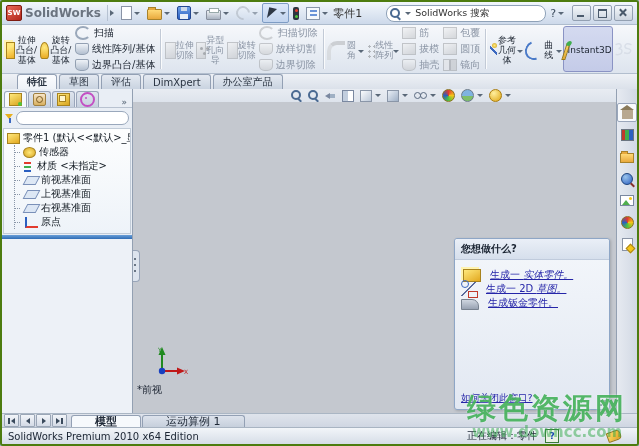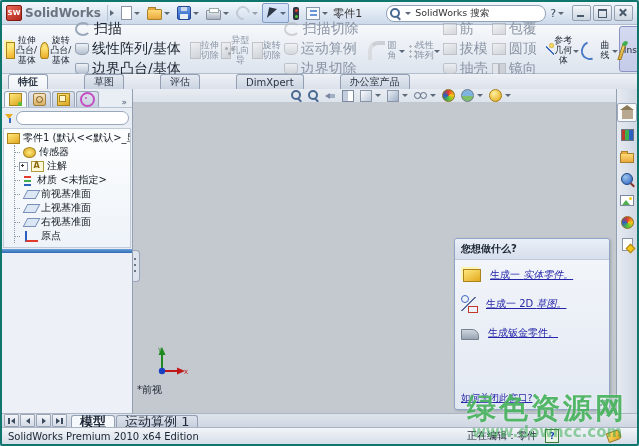--- a/index.html
+++ b/index.html
@@ -1,17 +1,17 @@
 <!DOCTYPE html>
 <html><head>
 <meta charset="utf-8">
 <style>
   html,body{margin:0;padding:0;background:#9ab6c8;}
   body{width:639px;height:446px;position:relative;font-family:"DejaVu Sans",sans-serif;font-size:11px;-webkit-font-smoothing:antialiased;}
-  .window{position:absolute;inset:0;border:2px solid #0f766e;box-shadow:inset 0 0 0 1px #bfe2e2;border-radius:3px;background:#dfe5ec;display:flex;flex-direction:column;overflow:hidden;}
+  .window{position:absolute;inset:0;border:2px solid #4d7c0f;box-shadow:inset 0 0 0 1px #bfe2e2;border-radius:3px;background:#dfe5ec;display:flex;flex-direction:column;overflow:hidden;}
 
   
   .titlebar{height:22px;flex:0 0 22px;background:linear-gradient(#f2f7fc,#cdd9ea);display:flex;align-items:center;padding:0 4px;gap:2px;border-bottom:1px solid #aebccd;}
   .logo{display:flex;align-items:center;gap:3px;margin-right:4px;}
   .logo-cube{width:14px;height:14px;background:linear-gradient(145deg,#e86a5a,#b3261a);border:1px solid #7e1a10;border-radius:2px;color:#fff;font-size:7px;font-weight:bold;display:flex;align-items:center;justify-content:center;}
   .logo-text{font-weight:bold;font-size:12px;color:#6b7480;letter-spacing:0;}
   .flyout{width:10px;height:16px;display:flex;align-items:center;justify-content:center;border-left:1px solid #b6c2d2;}
   .tri-r{width:0;height:0;border-top:3px solid transparent;border-bottom:3px solid transparent;border-left:4px solid #5a6878;}
   .qat{display:flex;align-items:center;gap:1px;}
   .qbtn{display:flex;align-items:center;height:18px;padding:0 2px;border-radius:2px;border:1px solid transparent;}
@@ -65,21 +65,21 @@
   
   .ribbon{height:46px;flex:0 0 46px;background:linear-gradient(#f6f8fb,#dde4ee);display:flex;align-items:stretch;padding:1px 3px;border-bottom:1px solid #b2bece;}
   .rsep{width:1px;background:#c2cad6;box-shadow:1px 0 0 rgba(255,255,255,.8);margin:3px 3px;}
   .rbtn{width:37px;display:flex;flex-direction:row;align-items:center;padding-top:3px;font-size:9px;line-height:1.1;text-align:center;color:#1c2430;border:1px solid transparent;border-radius:3px;}
   .rbtn .rlabel{margin-top:1px;}
   .rbtn.disabled{color:#8a94a4;}
   .rbtn.disabled .ric{filter:grayscale(.8);opacity:.55;}
   .rbtn.pressed{background:linear-gradient(#d4daf0,#c4cbe8);border-color:#8a93c4;width:48px;}
   .rbtn .caret{margin:1px 0 0 0;}
   .rstack{display:flex;flex-direction:column;justify-content:center;gap:2px;padding:0 2px;}
-  .rsmall{display:flex;align-items:center;gap:3px;font-size:14px;color:#1c2430;white-space:nowrap;}
+  .rsmall{display:flex;align-items:center;gap:3px;font-size:10px;color:#1c2430;white-space:nowrap;}
   .rsmall.disabled{color:#8a94a4;} .rsmall.disabled .ric{filter:grayscale(.8);opacity:.55;}
   .ric{display:inline-block;position:relative;}
   .ric.lg{width:18px;height:15px;} .ric.sm{width:12px;height:10px;}
   .i-extrude-boss{background:linear-gradient(155deg,#ffe87c 30%,#efae24);border:1px solid #a8831e;box-shadow:-2px -2px 0 #fff3b0;}
   .i-revolve-boss{background:radial-gradient(circle at 50% 30%,#ffe87c,#e8a820);border:1px solid #a8831e;border-radius:50% 50% 25% 25%;}
   .i-sweep{border:2px solid #9aa8ba;border-radius:50%;border-right-color:transparent;background:transparent;}
   .i-loft-boss,.i-boundary-boss{background:linear-gradient(#eef2f7,#b4c0d0);border:1px solid #93a0b2;border-radius:2px 2px 40% 40%;}
   .i-extrude-cut,.i-revolve-cut,.i-rib,.i-draft,.i-wrap,.i-dome{background:linear-gradient(150deg,#eef1f6,#b8c2d0);border:1px solid #95a2b2;}
   .i-hole-wizard{background:linear-gradient(150deg,#eef1f6,#b8c2d0);border:1px solid #95a2b2;}
   .i-hole-wizard::before{content:"";position:absolute;left:3px;top:4px;width:3px;height:3px;border-radius:50%;background:#6a7686;box-shadow:6px 0 0 #6a7686,3px 5px 0 #6a7686;}
@@ -89,21 +89,21 @@
   .i-linear-pattern{background:radial-gradient(#7a8aa0 1.2px,transparent 1.3px);background-size:5px 5px;background-position:1px 1px;}
   .i-mirror{background:linear-gradient(90deg,#dfe5ec 45%,#8a96a8 45% 55%,#b8c2d0 55%);border:1px solid #95a2b2;}
   .i-reference-geometry{background:linear-gradient(45deg,transparent 44%,#3b68c0 44% 56%,transparent 56%);}
   .i-reference-geometry::before{content:"";position:absolute;right:0;top:0;width:5px;height:5px;border-radius:50%;background:radial-gradient(#ffe87c,#caa020);}
   .i-curves{border:2px solid #4a7ac8;border-radius:50%;border-top-color:transparent;border-right-color:transparent;transform:rotate(25deg);width:12px;height:12px;}
   .i-instant3d{background:linear-gradient(135deg,#ffe06a,#e8a422);border:1px solid #9a7a18;transform:skewX(-18deg);width:16px;height:11px;margin-top:2px;}
   .i-instant3d::after{content:"";position:absolute;right:-2px;top:-3px;width:5px;height:5px;border-radius:50%;background:#3fae4e;}
   .ds-logo{margin-left:auto;align-self:center;opacity:.85;}
 
   
-  .tabrow{height:15px;flex:0 0 15px;background:linear-gradient(#eef1f6,#dbe1ea);display:flex;align-items:flex-end;padding:0 0 0 6px;position:relative;gap:34px;}
+  .tabrow{height:15px;flex:0 0 15px;background:linear-gradient(#eef1f6,#dbe1ea);display:flex;align-items:flex-end;padding:0 0 0 15px;position:relative;}
   .tab{height:14px;display:flex;align-items:center;padding:0 9px;font-size:10px;color:#2a3442;background:linear-gradient(#e4e9f1,#c9d3e0);border:1px solid #93a0b4;border-bottom:none;border-radius:3px 3px 0 0;margin-right:2px;}
   .tab.active{background:linear-gradient(#fbfcfe,#eef2f7);font-weight:bold;}
 
   
   .main{flex:1;display:flex;min-height:0;position:relative;}
   .left-panel{width:130px;flex:0 0 130px;background:#e9eef5;border-right:1px solid #93a0b2;display:flex;flex-direction:column;position:relative;}
   .panel-tabs{height:17px;display:flex;align-items:flex-end;gap:1px;padding:1px 2px 0;border-bottom:1px solid #b8c2d0;}
   .ptab{width:21px;height:15px;display:flex;align-items:center;justify-content:center;background:linear-gradient(#dfe5ee,#c6d0de);border:1px solid #9aa6ba;border-bottom:none;border-radius:3px 3px 0 0;}
   .ptab.active{background:#f6f9fc;}
   .more{margin-left:auto;font-size:9px;color:#4a5a6c;padding:0 3px;}
@@ -144,21 +144,21 @@
   .hbtn{display:flex;align-items:center;gap:1px;}
   .canvas{flex:1;background:#c4c8cf;position:relative;overflow:hidden;}
   .collapse-handle{position:absolute;left:-1px;top:148px;width:7px;height:30px;background:#dde4ee;border:1px solid #98a4b8;border-left:none;border-radius:0 4px 4px 0;}
   .collapse-handle::before{content:"";position:absolute;left:2px;top:7px;width:2px;height:2px;background:#6a7686;box-shadow:0 6px 0 #6a7686,0 12px 0 #6a7686;}
   .triad{position:absolute;left:22px;bottom:34px;}
   .view-label{position:absolute;left:4px;bottom:16px;font-size:10px;color:#1a2230;font-weight:normal;}
 
   
   .help-panel{position:absolute;right:6px;bottom:3px;width:154px;height:170px;background:linear-gradient(#f4f7fb,#e2e8f2);border:1px solid #8ea6c6;border-radius:3px;box-shadow:1px 1px 3px rgba(0,0,0,.18);display:flex;flex-direction:column;}
   .hp-title{padding:3px 6px;font-size:10px;font-weight:bold;color:#1a2432;background:linear-gradient(#eaeff7,#d6dfec);border-bottom:1px solid #c0cbdc;border-radius:3px 3px 0 0;}
-  .hp-body{flex:1;padding:8px 6px 0;display:flex;flex-direction:column;gap:15px;}
+  .hp-body{flex:1;padding:8px 6px 0;display:flex;flex-direction:column;}
   .hp-row{display:flex;align-items:center;gap:9px;}
   .hp-link{font-size:10px;color:#2525a8;text-decoration:underline;white-space:nowrap;}
   .hp-link .em{font-style:italic;}
   .hic{display:inline-block;position:relative;width:16px;height:14px;flex:0 0 16px;}
   .i-solid-part{background:linear-gradient(150deg,#ffe87c,#e2a81f);border:1px solid #a8831e;width:11px;height:11px;margin:1px 0 0 2px;box-shadow:-2px -2px 0 #fff3b0;}
   .i-sketch-2d{background:linear-gradient(135deg,transparent 46%,#5a6a9c 46% 53%,transparent 53%);}
   .i-sketch-2d::before{content:"";position:absolute;left:0;top:-2px;width:6px;height:6px;border:1.5px solid #3b68c0;border-radius:50%;}
   .i-sketch-2d::after{content:"";position:absolute;right:-1px;bottom:-2px;width:8px;height:5px;border:1.5px solid #c0392b;}
   .i-sheet-metal{width:12px;height:9px;background:linear-gradient(#cfd6e0,#98a2b2);border:1px solid #78828f;border-radius:0 7px 0 0;margin-top:2px;}
   .hp-close{padding:2px 6px 4px;font-size:9.5px;color:#2525a8;text-decoration:underline;}
@@ -181,21 +181,21 @@
   .i-custom-properties{width:9px;height:11px;background:#fff;border:1px solid #8a94a6;}
   .i-custom-properties::after{content:"";position:absolute;right:-2px;bottom:-2px;width:5px;height:5px;background:#f5c518;border:1px solid #a8831e;transform:rotate(45deg);}
 
   
   .bottom-tabs{height:13px;flex:0 0 13px;background:linear-gradient(#dfe4ec,#cfd6e2);border-top:1px solid #aab6c4;display:flex;align-items:stretch;padding-left:2px;}
   .navgrp{display:flex;align-items:center;gap:1px;padding-right:4px;}
   .nav-btn{width:13px;height:11px;background:linear-gradient(#f2f5f9,#d4dbe6);border:1px solid #9aa6b6;border-radius:1px;display:flex;align-items:center;justify-content:center;gap:1px;}
   .t-l{width:0;height:0;border-top:3px solid transparent;border-bottom:3px solid transparent;border-right:4px solid #3a4a5c;}
   .t-r{width:0;height:0;border-top:3px solid transparent;border-bottom:3px solid transparent;border-left:4px solid #3a4a5c;}
   .bar{width:1.5px;height:6px;background:#3a4a5c;}
-  .btab{display:flex;align-items:center;padding:0 8px;font-size:13px;color:#202a38;background:linear-gradient(#dde3ec,#c6cfdc);border:1px solid #93a0b4;border-bottom:none;border-radius:3px 3px 0 0;margin:1px 1px 0 0;}
+  .btab{display:flex;align-items:center;padding:0 23px;font-size:11px;color:#202a38;background:linear-gradient(#dde3ec,#c6cfdc);border:1px solid #93a0b4;border-bottom:none;border-radius:3px 3px 0 0;margin:1px 1px 0 0;}
   .btab.active{background:#f6f9fc;font-weight:bold;}
   .statusbar{height:16px;flex:0 0 16px;background:linear-gradient(#f2f5f9,#d6dde7);border-top:1px solid #a8b4c2;display:flex;align-items:center;padding:0 6px;font-size:10px;color:#1a2432;}
   .status-right{margin-left:auto;display:flex;align-items:center;gap:8px;}
   .qhelp{width:12px;height:12px;background:#eaf2e4;border:1px solid #3a7a3a;color:#1a4ab0;font-size:9px;font-weight:bold;display:flex;align-items:center;justify-content:center;}
   .i-tag{width:12px;height:8px;background:linear-gradient(135deg,#ffe06a,#e0a020);border:1px solid #9a7a18;border-radius:1px 4px 4px 1px;transform:rotate(-20deg);margin:0 10px 0 40px;}
 
   .watermark{position:absolute;right:12px;bottom:6px;z-index:60;text-align:center;pointer-events:none;line-height:1;}
   .wm1{font-size:29px;font-weight:bold;color:rgba(48,168,72,.82);letter-spacing:3px;text-shadow:0 0 2px rgba(255,255,255,.7);}
   .wm2{font-size:15px;font-weight:bold;color:rgba(48,168,72,.5);margin-top:2px;}
 </style>
@@ -298,21 +298,21 @@
         <span class="ric lg i-revolve-cut"></span>
         <div class="rlabel">旋转切除</div>
       </div>
       <div class="rstack">
         <div class="rsmall disabled">
           <span class="ric sm i-sweep-cut"></span>
           <span>扫描切除</span>
         </div>
         <div class="rsmall disabled">
           <span class="ric sm i-loft-cut"></span>
-          <span>运动算例</span>
+          <span>放样切割</span>
         </div>
         <div class="rsmall disabled">
           <span class="ric sm i-boundary-cut"></span>
           <span>边界切除</span>
         </div>
       </div>
       <div class="rsep"></div>
       <div class="rbtn disabled">
         <span class="ric lg i-fillet"></span>
         <div class="rlabel">圆角</div>
@@ -404,25 +404,20 @@
       </div>
       <div class="tree">
         <div class="trow" id="tree-root">
             <span class="tic i-part"></span>
             <span>零件1 (默认&lt;&lt;默认&gt;_显示状</span>
           </div>
         <div class="tree-children" id="tree-children">
             <div class="trow">
               <span class="tic i-sensors"></span>
               <span>传感器</span>
-            </div>
-            <div class="trow">
-              <span class="expander"></span>
-              <span class="tic i-annotations"></span>
-              <span>注解</span>
             </div>
             <div class="trow">
               <span class="tic i-material"></span>
               <span>材质 &lt;未指定&gt;</span>
             </div>
             <div class="trow">
               <span class="tic i-plane"></span>
               <span>前视基准面</span>
             </div>
             <div class="trow">

